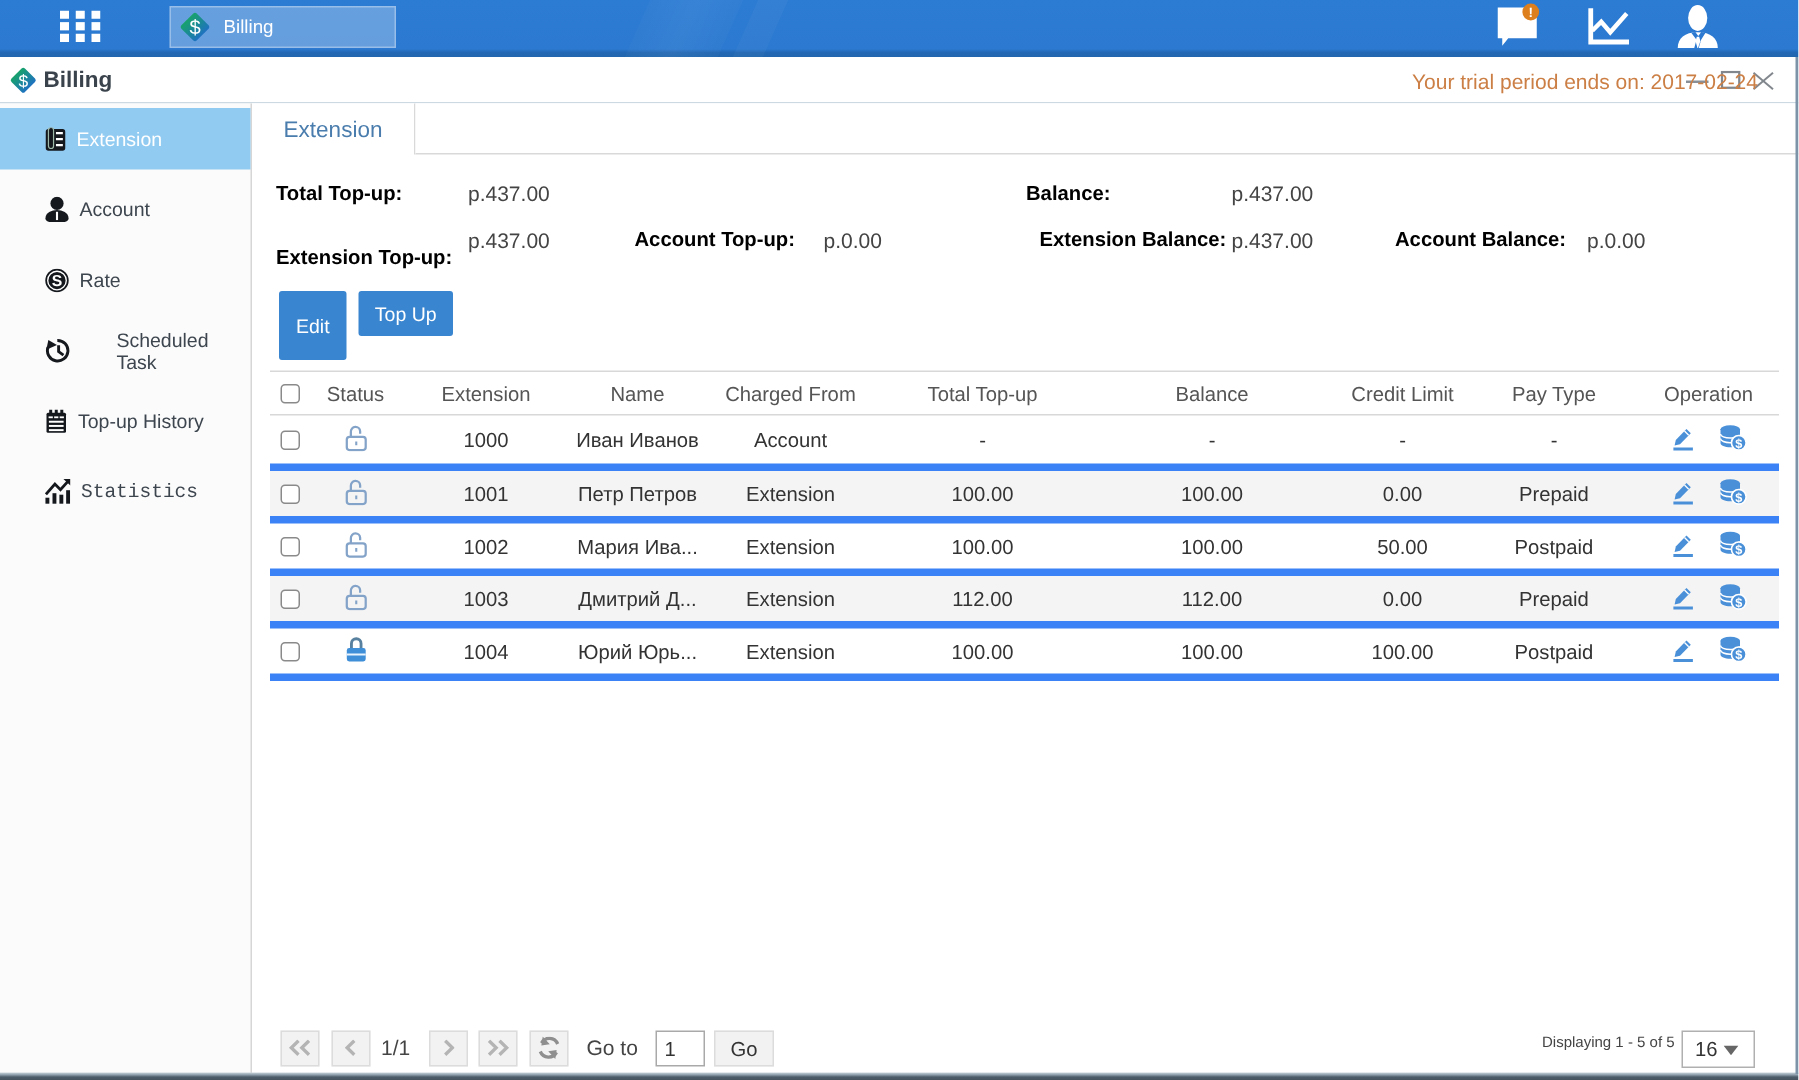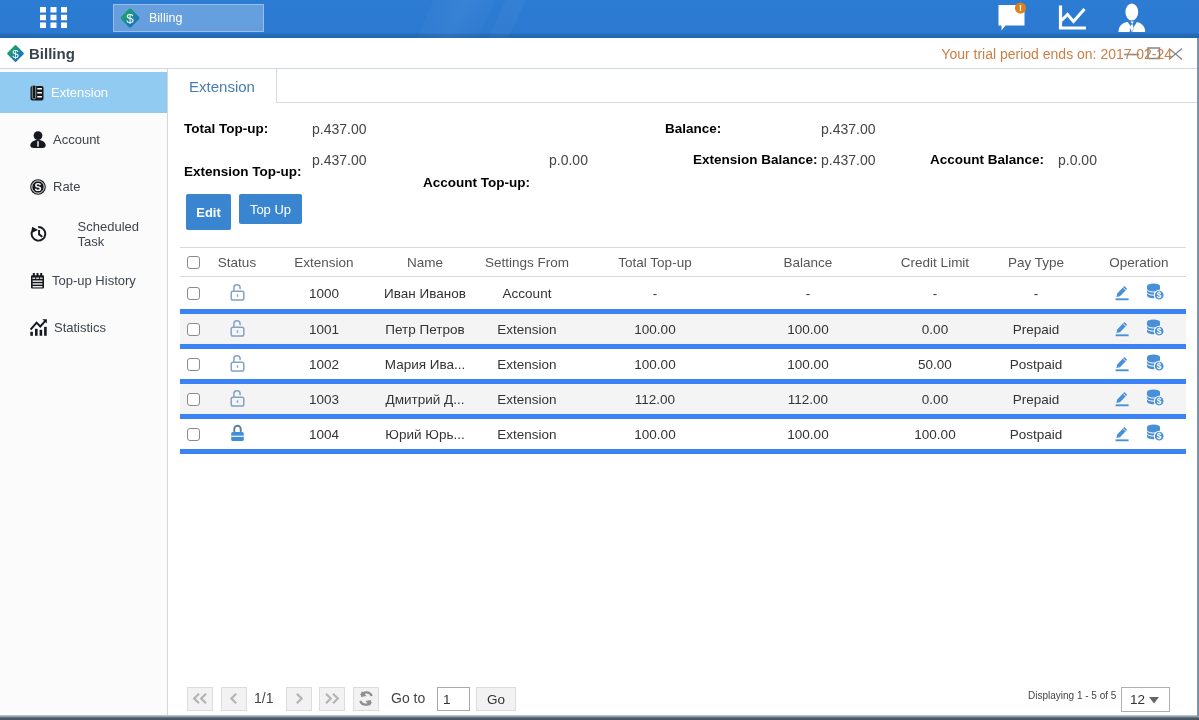--- a/index.html
+++ b/index.html
@@ -184,52 +184,52 @@
         <rect x="10.2" y="0" width="2" height="3.4" fill="#15191e"></rect>
         <rect x="2.4" y="4.6" width="2.8" height="1.2" fill="#fff"></rect>
         <rect x="6.1" y="4.6" width="2.8" height="1.2" fill="#fff"></rect>
         <rect x="9.8" y="4.6" width="2.8" height="1.2" fill="#fff"></rect>
         <rect x="2.6" y="7.5" width="9.8" height="1.3" fill="#fff"></rect>
         <rect x="2.6" y="10.3" width="9.8" height="1.3" fill="#fff"></rect>
         <rect x="2.6" y="13.1" width="9.8" height="1.3" fill="#fff"></rect>
       </svg>
     <span class="mlabel">Top-up History</span>
   </div>
-  <div class="menuitem" style="top:238px;">
+  <div class="menuitem" style="top:238px;font-family:Liberation Mono, monospace;">
     <svg width="17" height="17" viewBox="0 0 17 17">
         <rect x="0.3" y="12.8" width="2.6" height="4" fill="#15191e"></rect>
         <rect x="5" y="9.8" width="2.6" height="7" fill="#15191e"></rect>
         <rect x="9.6" y="10.8" width="2.6" height="6" fill="#15191e"></rect>
         <rect x="14.1" y="7.8" width="2.6" height="9" fill="#15191e"></rect>
         <path d="M0.6 10.6 L6.6 3.7 L10.3 7.5 L15.3 1.9" fill="none" stroke="#15191e" stroke-width="1.9"></path>
         <path d="M12.3 0.3 L16.9 0.3 L16.9 4.6 Z" fill="#15191e"></path>
       </svg>
     <span class="mlabel">Statistics</span>
   </div>
 </div>
 
 <div class="content">
   <div class="tab">Extension</div>
   <div class="tabrest"></div>
 
   <div class="slabel" style="left:16px; top:52px;">Total Top-up:</div>
   <div class="svalue" style="left:144px; top:52px;">p.437.00</div>
-  <div class="slabel" style="left:497px; top:52px;">Balance:</div>
+  <div class="slabel" style="left:516px; top:52px;">Balance:</div>
   <div class="svalue" style="left:653px; top:52px;">p.437.00</div>
 
   <div class="slabel" style="left:16px; top:83px;margin-top:12px;">Extension Top-up:</div>
   <div class="svalue" style="left:144px; top:83px;">p.437.00</div>
-  <div class="slabel" style="left:255px; top:83px;margin-top:23px;">Account Top-up:</div>
+  <div class="slabel" style="left:255px; top:83px;">Account Top-up:</div>
   <div class="svalue" style="left:381px; top:83px;">p.0.00</div>
   <div class="slabel" style="left:525px; top:83px;">Extension Balance:</div>
   <div class="svalue" style="left:653px; top:83px;">p.437.00</div>
   <div class="slabel" style="left:762px; top:83px;">Account Balance:</div>
   <div class="svalue" style="left:890px; top:83px;">p.0.00</div>
 
-  <div class="btn" style="left:18px; top:125px; width:45px; height:36px;font-weight:bold;">Edit</div>
+  <div class="btn" style="left:18px; top:125px; width:45px; height:46px;">Edit</div>
   <div class="btn" style="left:71px; top:125px; width:63px; height:30px;">Top Up</div>
 
   <table class="grid">
     <colgroup>
       <col style="width:26px">
         <col style="width:62px">
         <col style="width:112px">
         <col style="width:90px">
       <col style="width:114px">
         <col style="width:142px">
@@ -237,21 +237,21 @@
         <col style="width:90px">
       <col style="width:112px">
         <col style="width:94px">
     </colgroup>
     <tbody>
         <tr>
       <th><span class="cb"></span></th>
           <th>Status</th>
           <th>Extension</th>
           <th>Name</th>
-          <th>Settings From</th>
+          <th>Charged From</th>
       <th>Total Top-up</th>
           <th>Balance</th>
           <th>Credit Limit</th>
           <th>Pay Type</th>
           <th>Operation</th>
     </tr>
     <tr>
       <td><span class="cb"></span></td>
       <td><svg width="15" height="18" viewBox="0 0 15 18">
               <path d="M3.9 8.2 V4.9 A3.1 3.1 0 0 1 10.1 4.6 V6.2" fill="none" stroke="#84a3c8" stroke-width="1.5"></path>
@@ -426,21 +426,21 @@
         <path d="M3.8 0 L2.9 6 L8.5 5.1 Z" fill="#8f8f8f"></path>
         <path d="M2.2 10 A6 6 0 0 0 13 10.6" fill="none" stroke="#8f8f8f" stroke-width="2.2"></path>
         <path d="M12.2 15 L13.1 9 L7.5 9.9 Z" fill="#8f8f8f"></path>
       </svg>
   </div>
   <div class="pgtext" style="left:223px;">Go to</div>
   <div class="goinput">1</div>
   <div class="gobtn">Go</div>
   <div class="pgtext" style="left:860px; font-size:10px;">Displaying 1 - 5 of 5</div>
   <div class="dropdown">
-    <span style="position:absolute; left:8px; top:4px;">12</span>
+    <span style="position:absolute; left:8px; top:4px;">16</span>
     <svg style="position:absolute; right:10px; top:9px;" width="10" height="6.5" viewBox="0 0 10 6.5">
         <path d="M0 0 H10 L5 6.5 Z" fill="#666"></path>
       </svg>
   </div>
 </div>
 
 <div class="bottomstrip"></div>
 <div style="position:absolute; left:1197px; top:38px; width:2px; height:678px; background:#7d93a8;"></div>
 
 </body></html>

